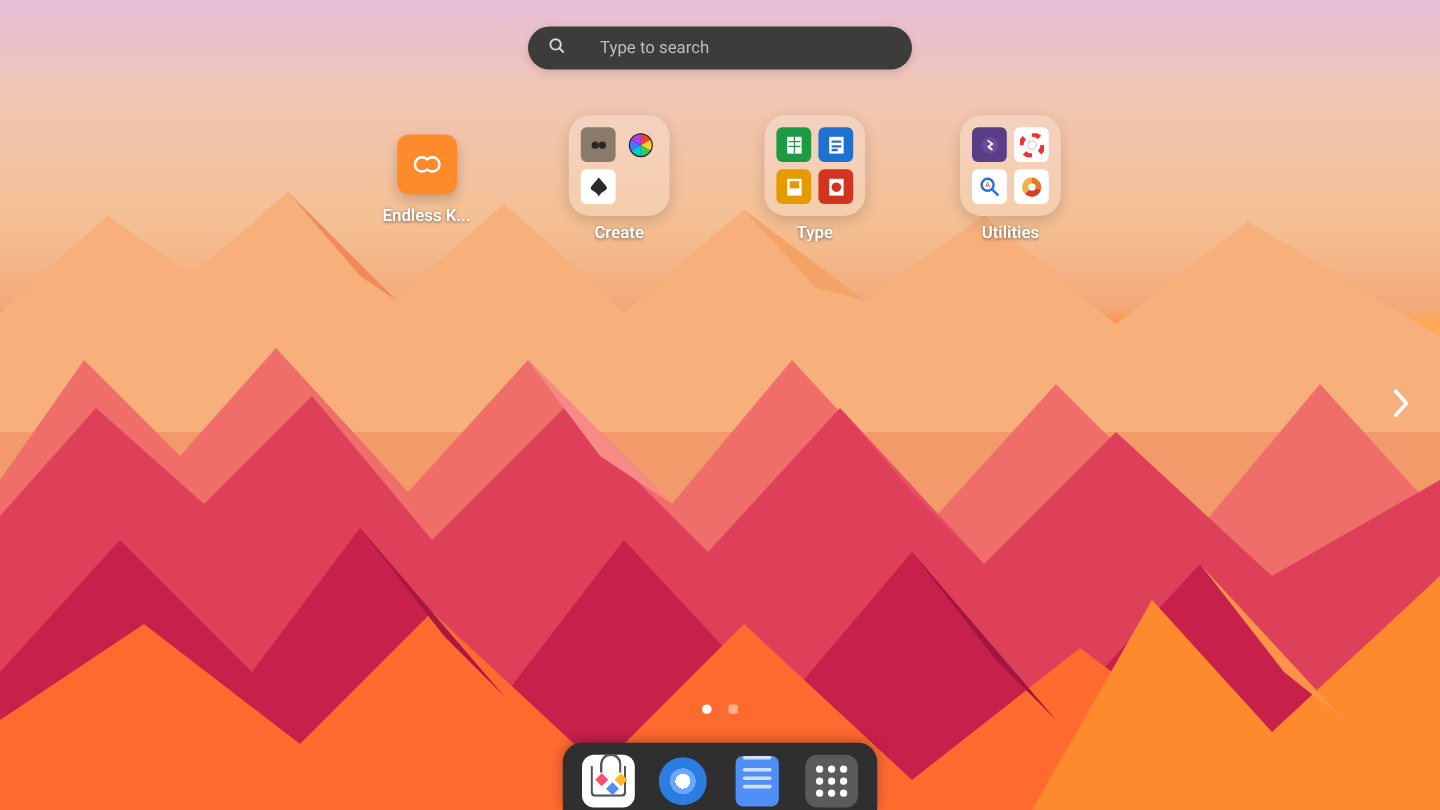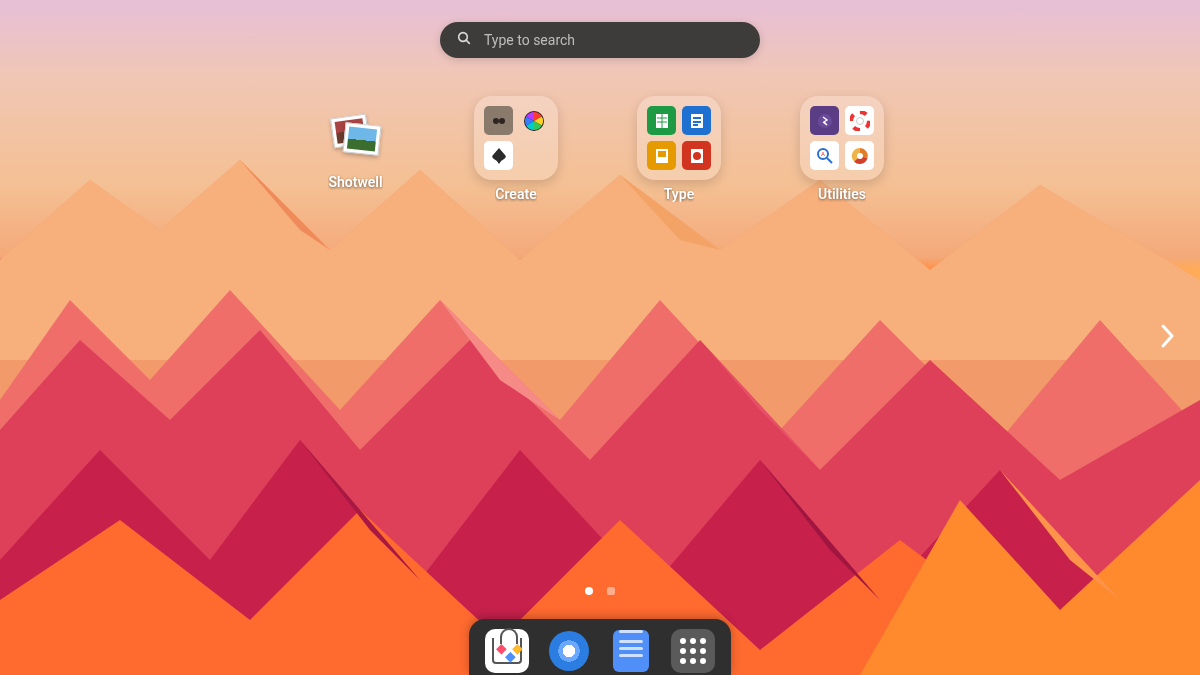--- a/index.html
+++ b/index.html
@@ -13,21 +13,21 @@
   }
   
   .poly { position:absolute; inset:0; pointer-events:none; }
   .poly svg { width:100%; height:100%; display:block; }
 
   
   .search {
     position:absolute; top:22px; left:50%; transform:translateX(-50%);
     width:320px; height:36px; border-radius:18px;
     background:#3e3c3b; display:flex; align-items:center;
-    padding:0 16px; gap:12px; box-shadow:0 2px 8px rgba(0,0,0,.15);
+    padding:0 16px; gap:28px; box-shadow:0 2px 8px rgba(0,0,0,.15);
   }
   .search input {
     flex:1; background:transparent; border:none; outline:none;
     color:#c9c9c9; font-size:14px;
   }
   .search input::placeholder { color:#bdbdbd; }
   .search-icon { color:#d8d8d8; flex:0 0 auto; }
 
   
   .apps {
@@ -162,29 +162,30 @@
       <svg width="16" height="16" viewBox="0 0 24 24" fill="none" stroke="currentColor" stroke-width="2.4" stroke-linecap="round">
         <circle cx="10.5" cy="10.5" r="6.5"></circle>
           <line x1="20" y1="20" x2="15.2" y2="15.2"></line>
       </svg>
     </span>
     <input type="text" placeholder="Type to search" style="">
   </div>
 
   <div class="apps">
 
-
-
     <div class="app">
-      <div class="shotwell-wrap">
-        <div class="shotwell-back"></div>
-          <div class="shotwell-front"></div>
-      </div>
-      <div class="app-label">Shotwell</div>
-    </div>
+      <div class="icon-box endless">
+        <svg width="34" height="34" viewBox="0 0 40 40">
+            <path d="M8 20c0-4 3-7 7-7 3 0 5 2 5 2s2-2 5-2c4 0 7 3 7 7s-3 7-7 7c-3 0-5-2-5-2s-2 2-5 2c-4 0-7-3-7-7z" fill="none" stroke="#fff" stroke-width="2.4"></path>
+          </svg>
+      </div>
+      <div class="app-label">Endless K...</div>
+    </div>
+
+
 
     <div class="app folder">
       <div class="folder-box">
         <div class="mini" style="background:#8a7a6c">
             <svg width="18" height="14" viewBox="0 0 18 14">
               <ellipse cx="6" cy="7" rx="3" ry="3" fill="#2d2620"></ellipse>
               <ellipse cx="12" cy="7" rx="3" ry="3" fill="#2d2620"></ellipse>
             </svg>
           </div>
         <div class="mini">

